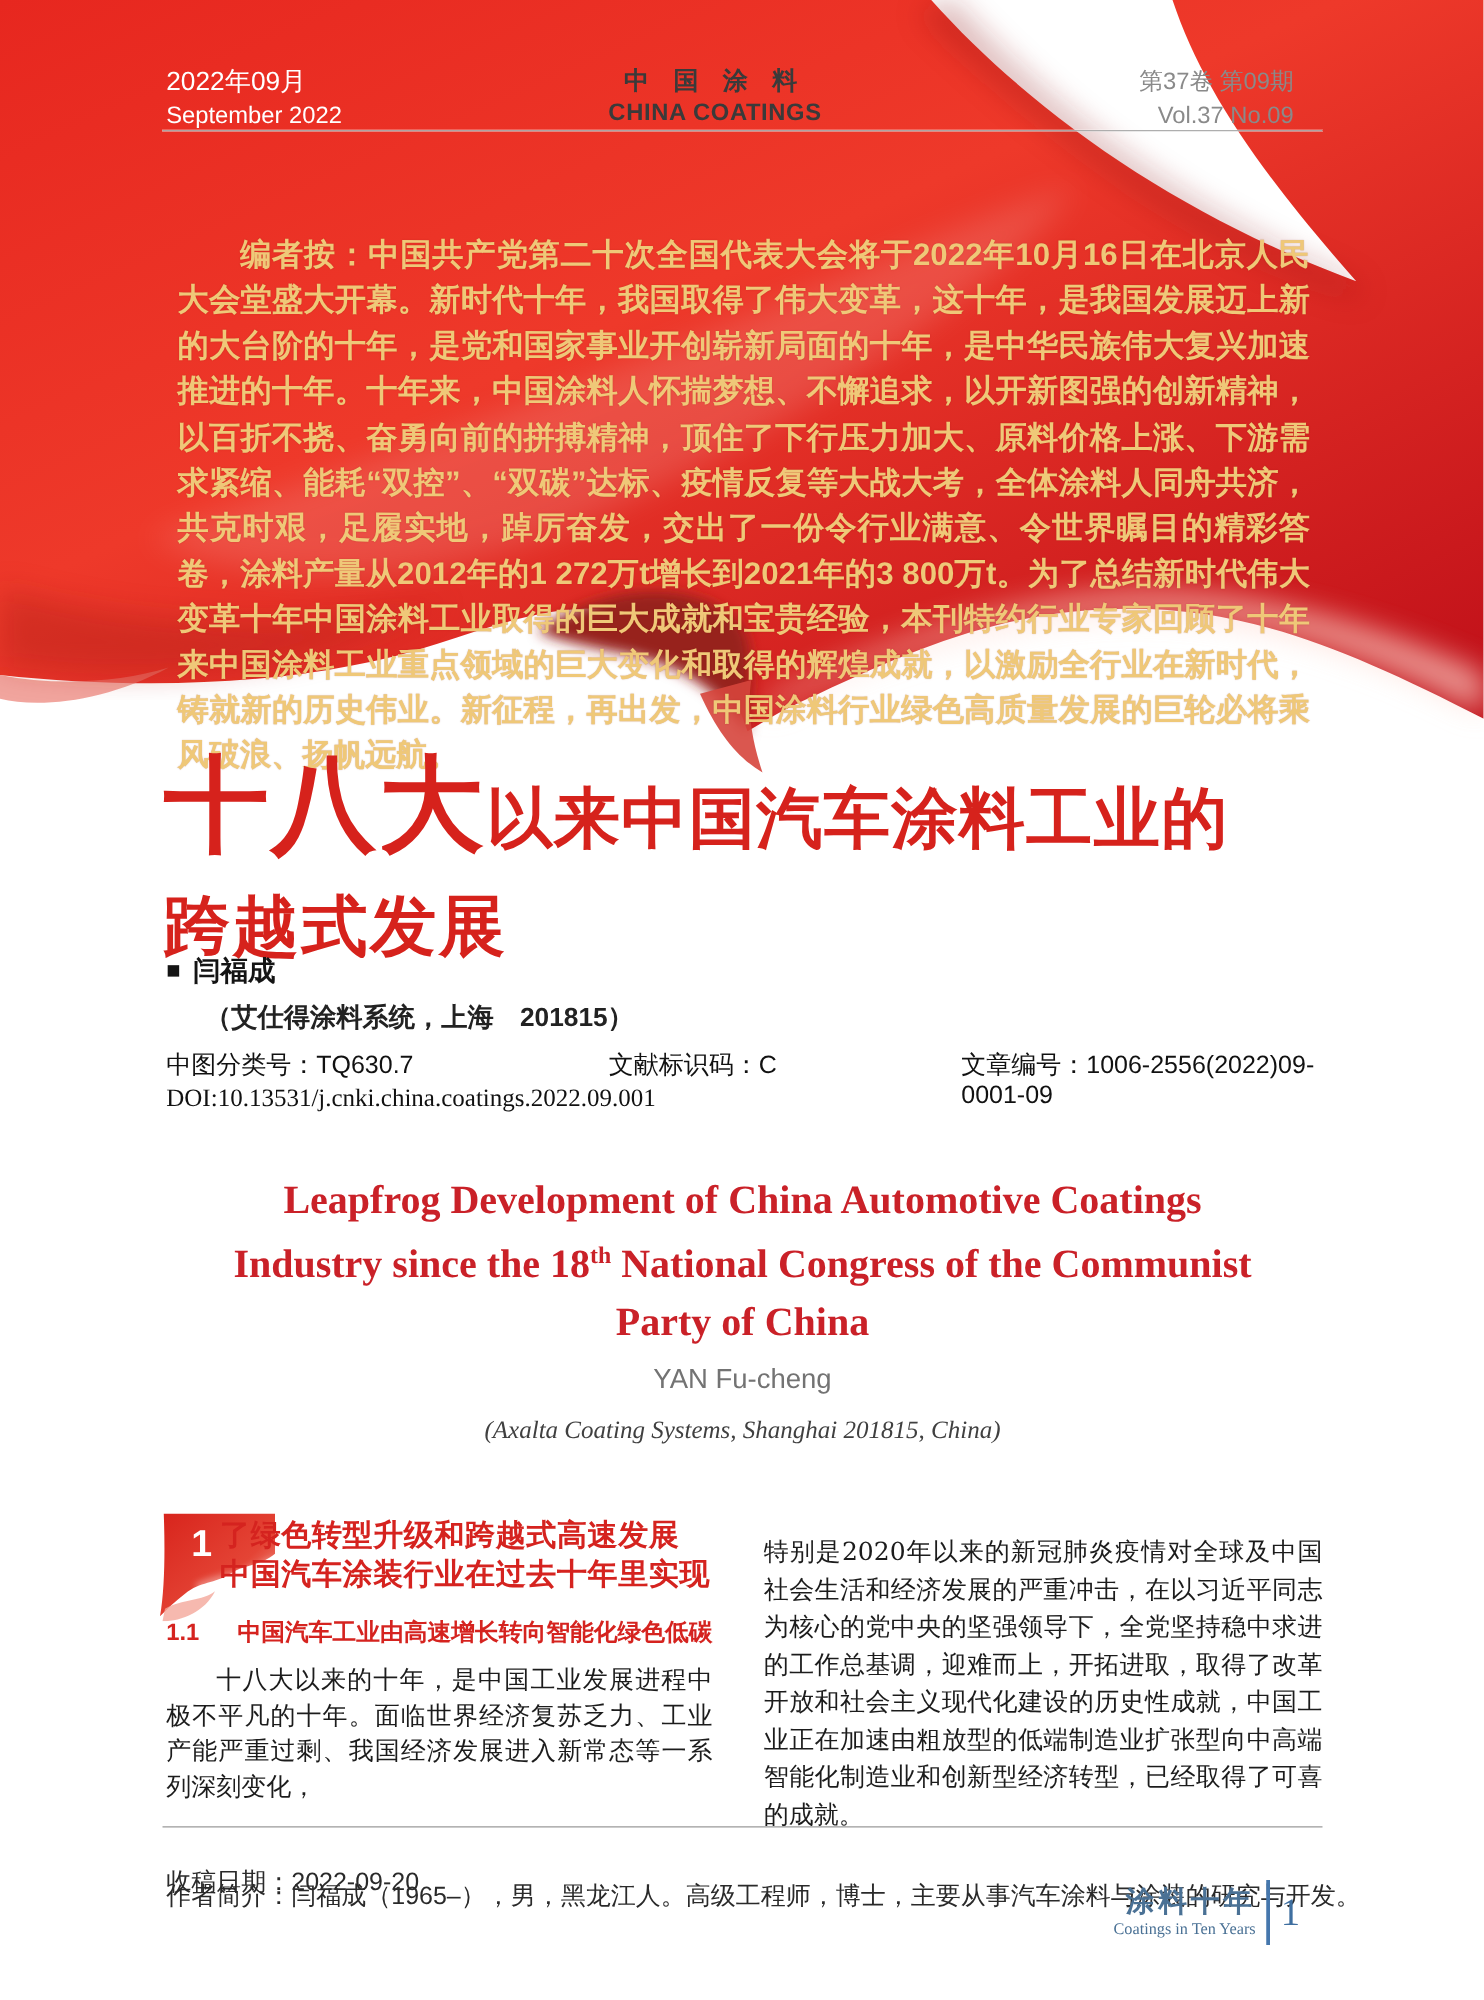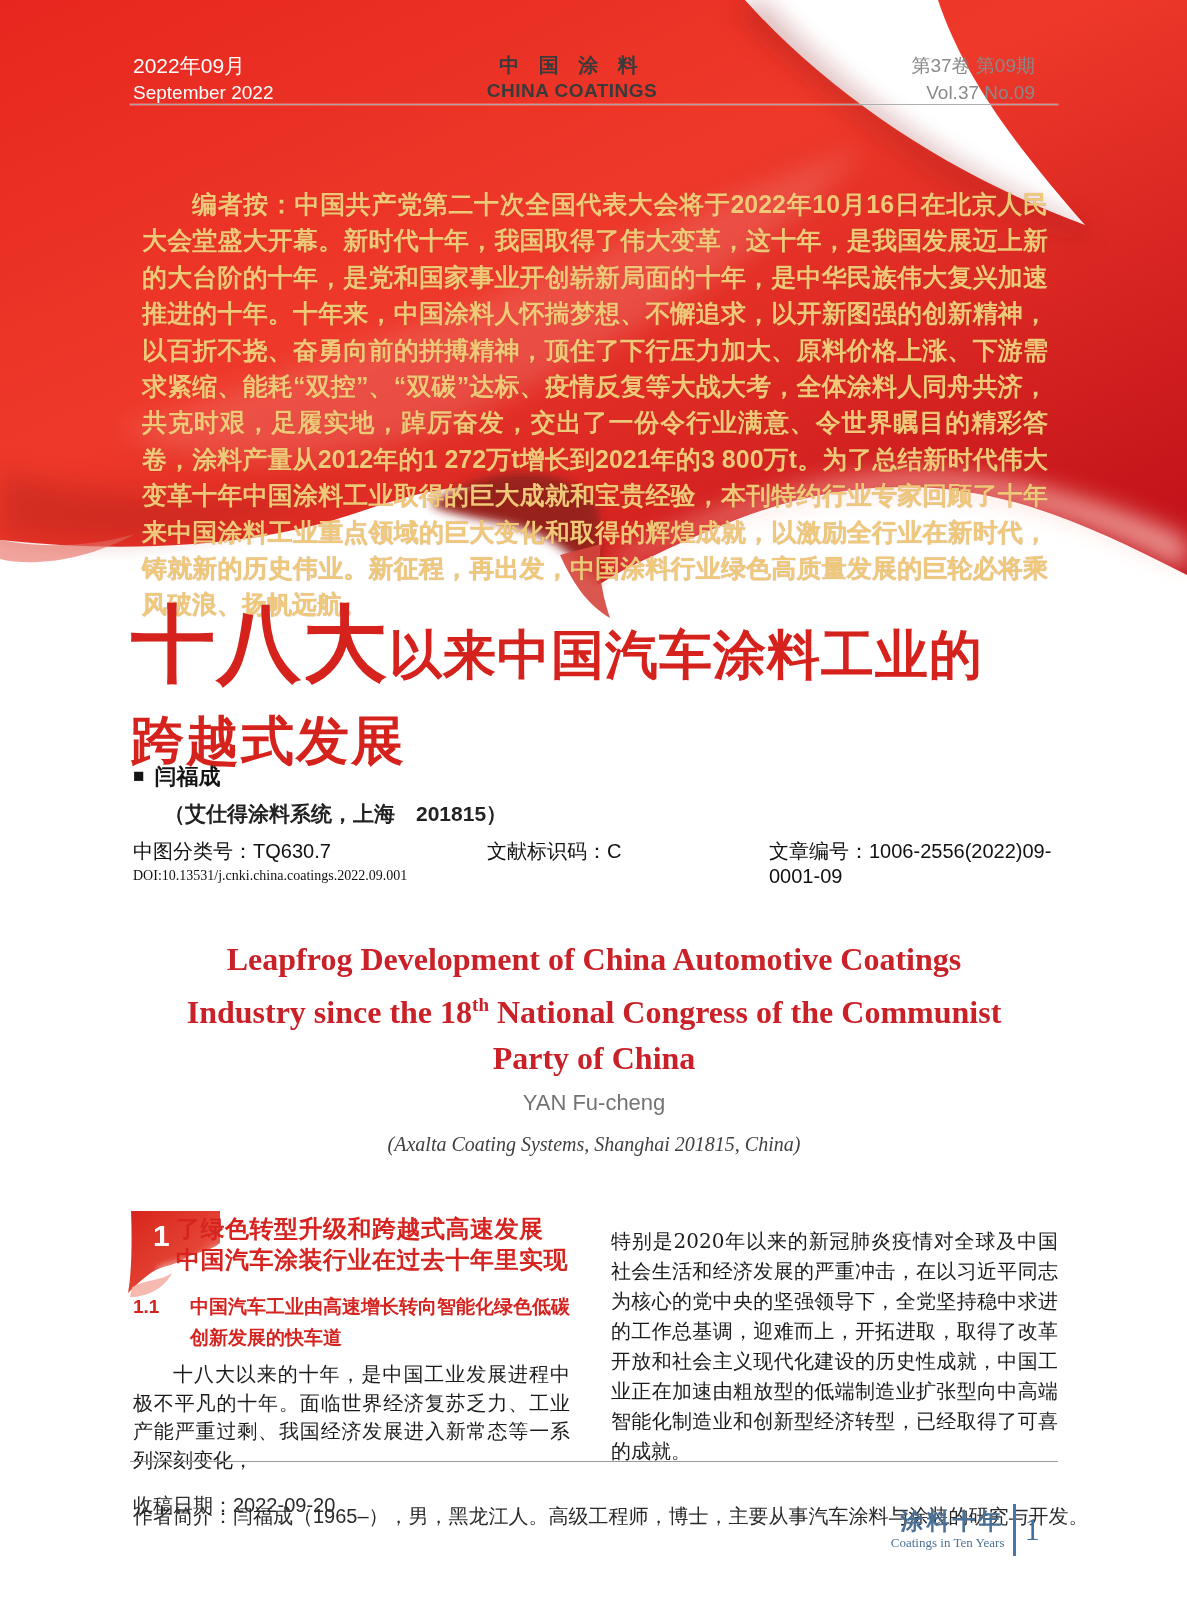--- a/index.html
+++ b/index.html
@@ -34,21 +34,21 @@
   
   .byline{position:absolute;left:133px;top:762px;font-size:22px;color:#141414;}
   .byline .marker{font-size:19px;position:relative;top:-2px;margin-right:10px;}
   .byline .name{font-weight:bold;}
   .byline .affil{margin-top:8px;margin-left:31px;font-size:21px;font-weight:bold;color:#222;}
   
   .meta{position:absolute;left:133px;top:838px;width:925px;height:30px;font-size:20px;color:#111;font-weight:500;}
   .meta .m1{position:absolute;left:0;}
   .meta .m2{position:absolute;left:354px;}
   .meta .m3{position:absolute;left:636px;}
-  .doi{position:absolute;left:133px;top:868px;font-family:"Liberation Serif","DejaVu Serif",serif;font-size:14px;color:#111;}
+  .doi{position:absolute;left:133px;top:868px;font-family:"Liberation Serif","DejaVu Serif",serif;font-size:20px;color:#111;}
   
   .title-en{
     position:absolute;left:115px;top:936px;width:958px;text-align:center;color:#ca2128;
     font-family:"Liberation Serif","DejaVu Serif",serif;font-weight:bold;font-size:32px;line-height:46px;
   }
   .title-en sup{font-size:19px;}
   .author-en{position:absolute;left:115px;top:1090px;width:958px;text-align:center;color:#737373;font-size:22px;}
   .affil-en{position:absolute;left:115px;top:1121px;width:958px;text-align:center;color:#404040;
     font-family:"Liberation Serif","DejaVu Serif",serif;font-style:italic;font-size:20px;margin-top:12px;}
   
@@ -190,21 +190,20 @@
       </svg>
       <span class="s1-num">1</span>
       <div class="s1-text">
         <div>了绿色转型升级和跨越式高速发展</div>
         <div>中国汽车涂装行业在过去十年里实现</div>
       </div>
     </div>
     <div class="s11">
       <span class="s11-num">1.1</span>
       <div>中国汽车工业由高速增长转向智能化绿色低碳</div>
-      <div>创新发展的快车道</div>
     </div>
     <div class="para">十八大以来的十年，是中国工业发展进程中极不平凡的十年。面临世界经济复苏乏力、工业产能严重过剩、我国经济发展进入新常态等一系列深刻变化，</div>
   </div>
 
   <div class="col-right">
     <div class="para">特别是2020年以来的新冠肺炎疫情对全球及中国社会生活和经济发展的严重冲击，在以习近平同志为核心的党中央的坚强领导下，全党坚持稳中求进的工作总基调，迎难而上，开拓进取，取得了改革开放和社会主义现代化建设的历史性成就，中国工业正在加速由粗放型的低端制造业扩张型向中高端智能化制造业和创新型经济转型，已经取得了可喜的成就。</div>
   </div>
 
   <div class="foot-rule"></div>
   <div class="footnote fn1">收稿日期：2022-09-20</div>

